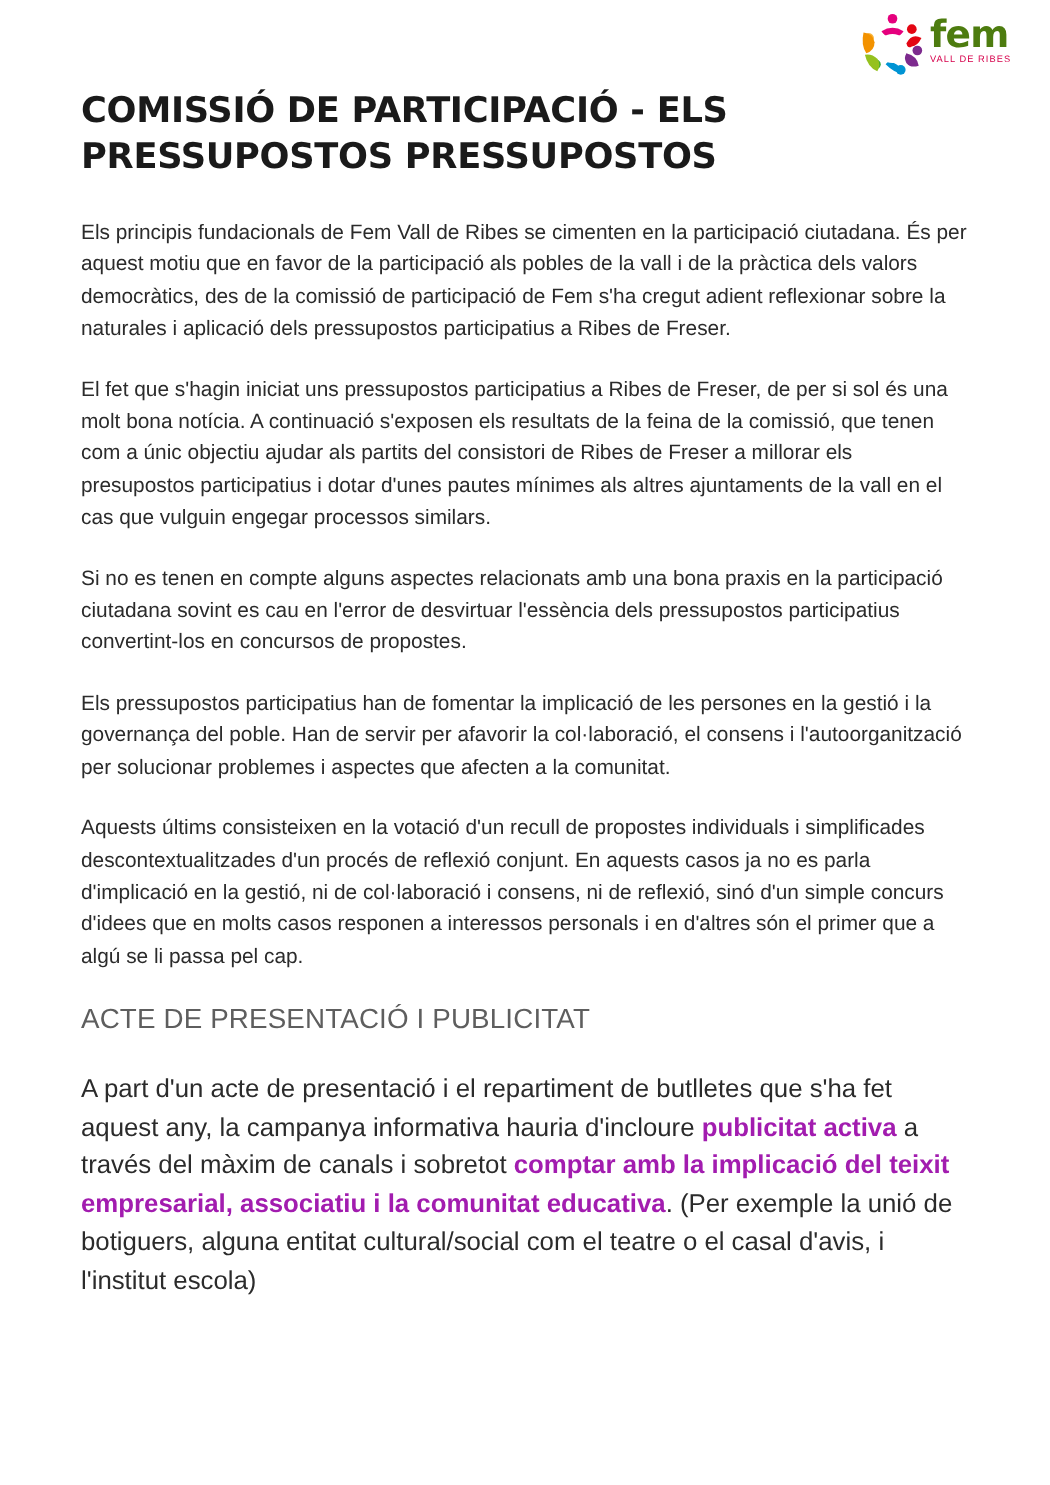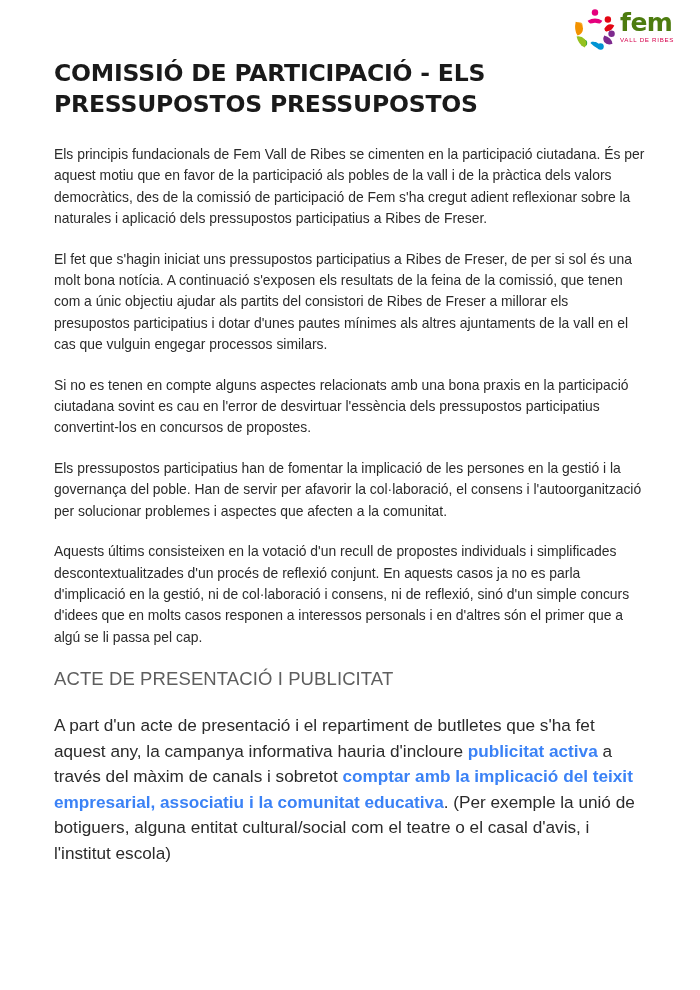--- a/index.html
+++ b/index.html
@@ -92,21 +92,21 @@
     letter-spacing: 0.1px;
   }
   p.closing-par {
     margin: 0;
     font-size: 17.2px;
     line-height: 25.5px;
     color: #2b2b2b;
   }
   p.closing-par b {
     font-weight: bold;
-    color: #3b82f6;
+    color: #a21caf;
   }
 </style>
 </head>
 <body>
 
 <div class="page">
 
   <div class="logo-block">
     <div class="logo-mark">
       <svg viewBox="0 0 100 100" width="46" height="46" aria-hidden="true">

